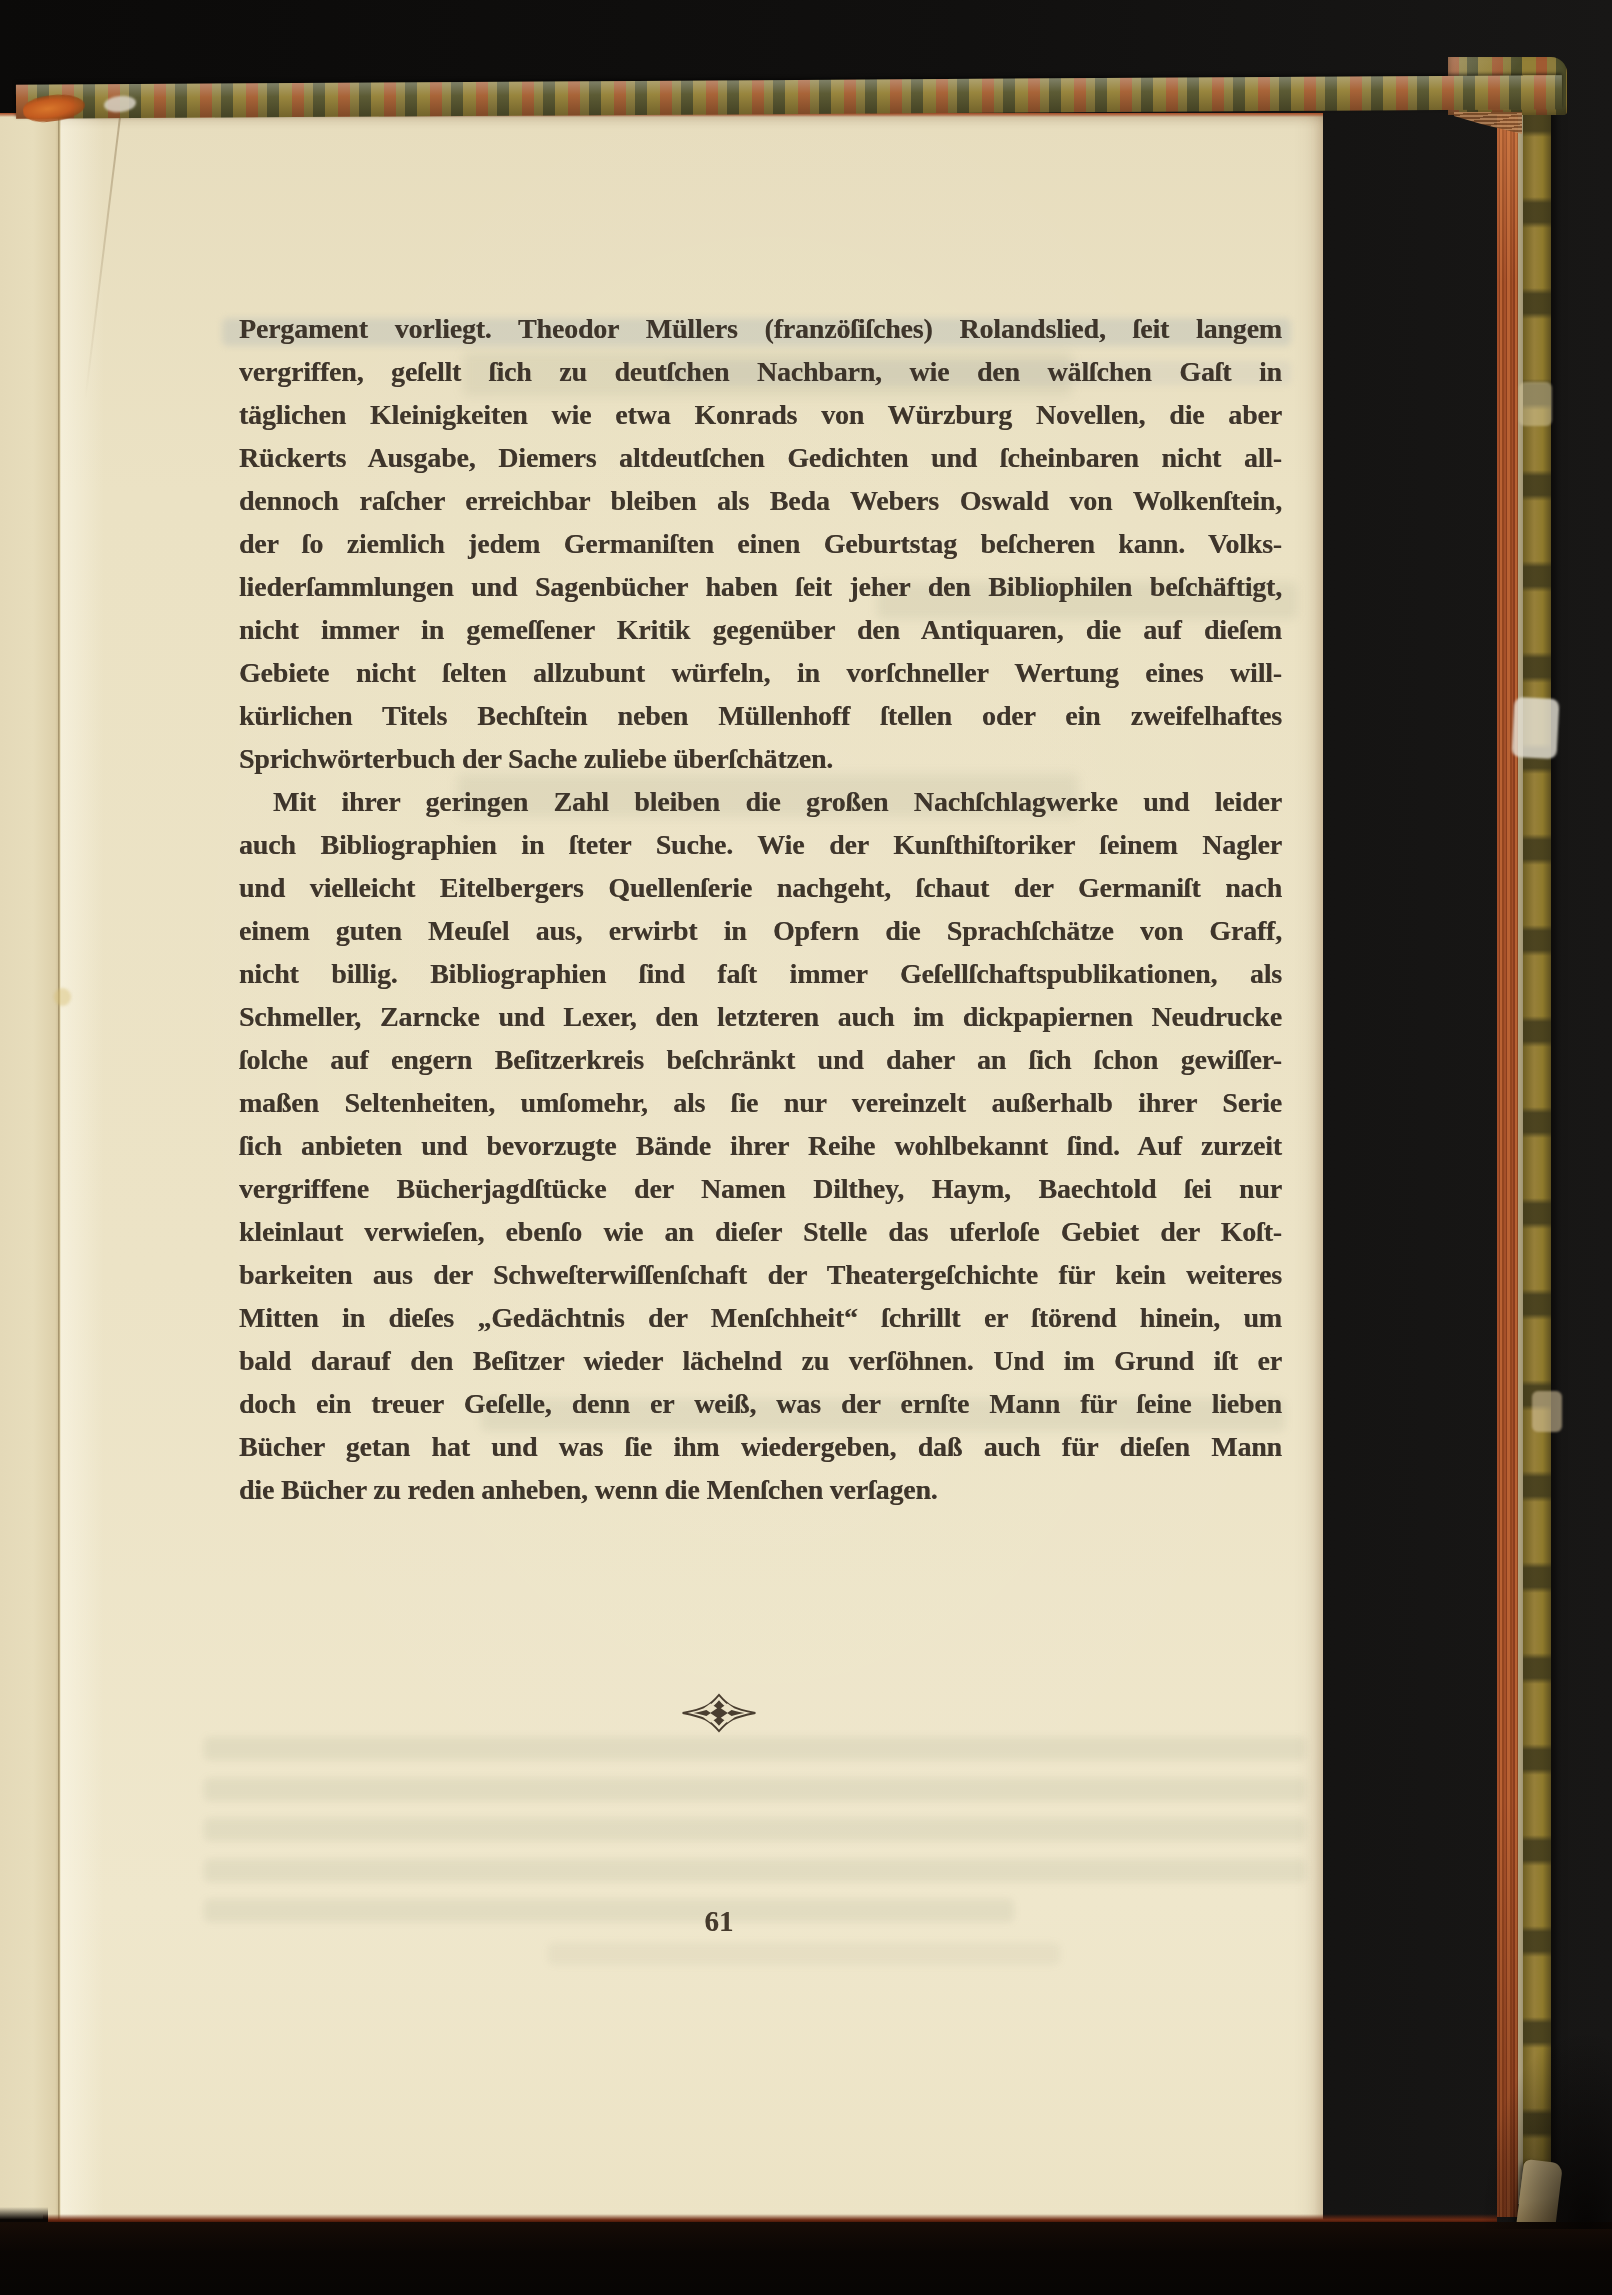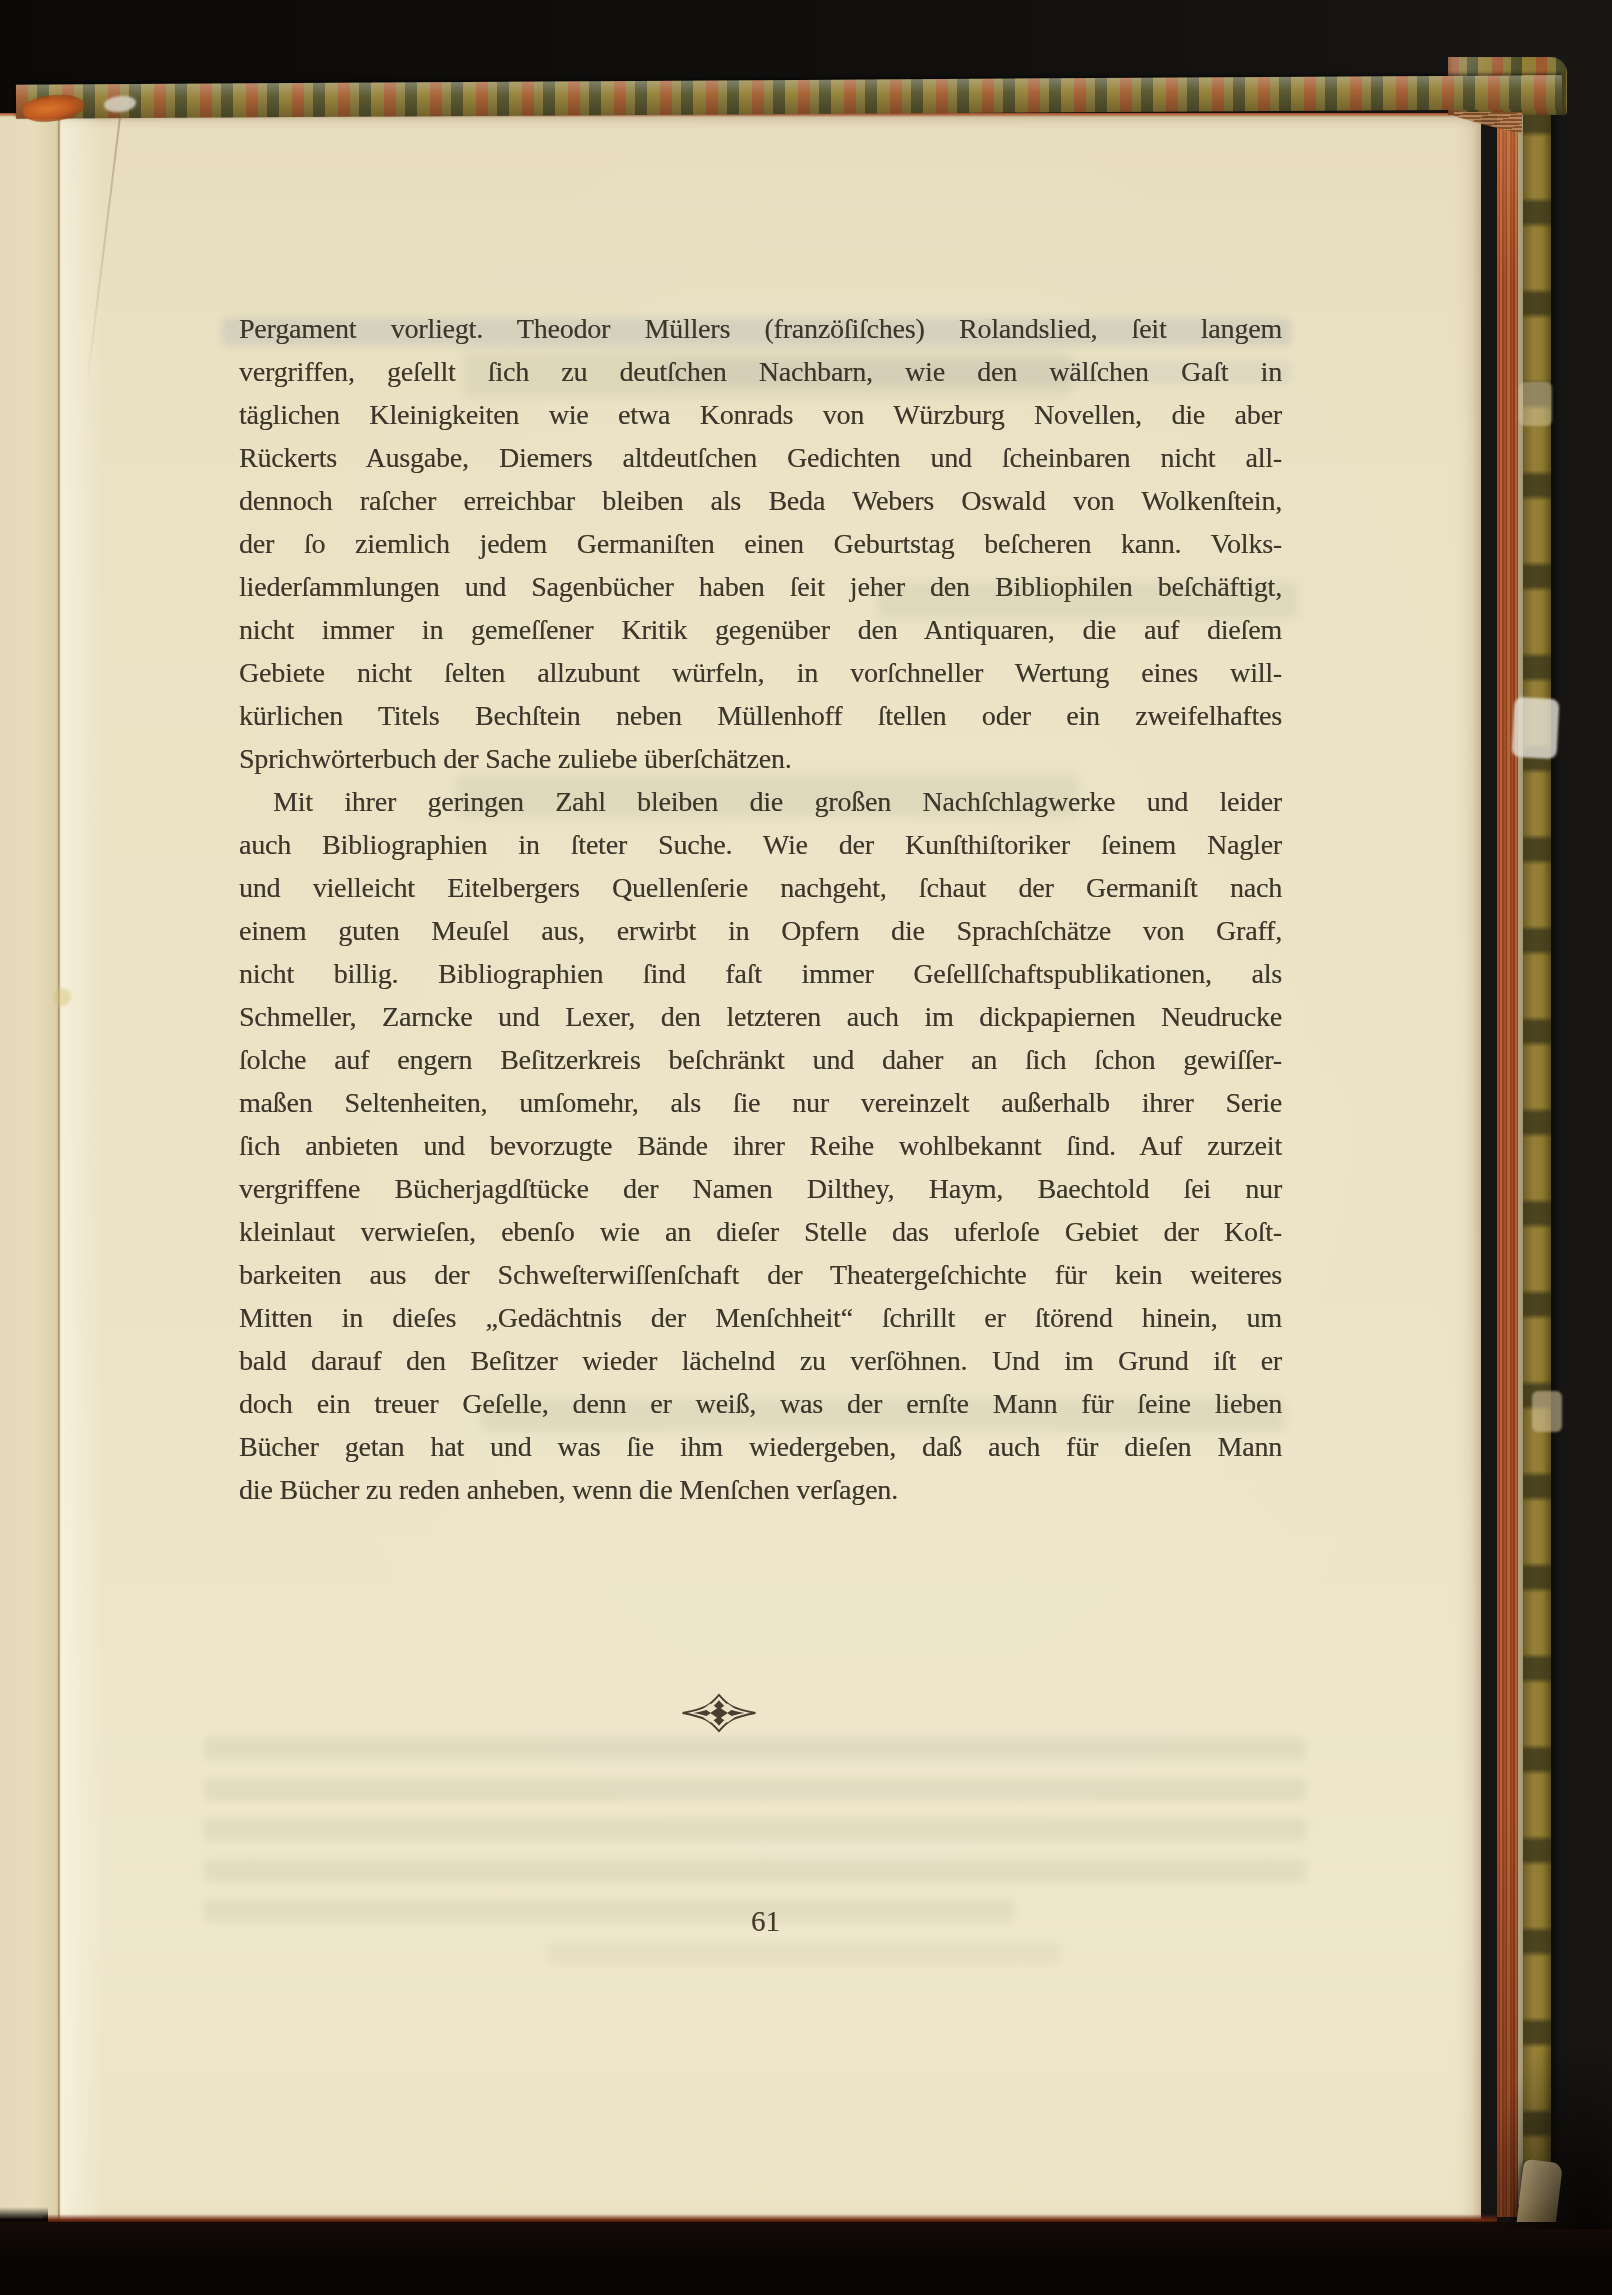--- a/index.html
+++ b/index.html
@@ -1,25 +1,25 @@
 <!DOCTYPE html>
 <html style="font-size:9.7px"><head>
 <meta charset="utf-8">
 <style>
   html,body{margin:0;padding:0;background:#0e0d0c;}
   #scan{position:relative;width:1612px;height:2295px;overflow:hidden;
         background:linear-gradient(90deg,#0b0a09 0%,#11100f 60%,#181716 100%);
         font-family:"Liberation Serif","DejaVu Serif",serif;}
 
   
-  #page{position:absolute;left:0;top:113px;width:1481px;height:2109px;
+  #page{position:absolute;left:0;top:113px;width:1323px;height:2109px;
         background:
           radial-gradient(ellipse at 58% 42%, rgba(255,255,255,0.06), rgba(0,0,0,0) 60%),
           linear-gradient(180deg,#e7ddbe 0%,#ebe2c4 18%,#ece3c6 55%,#efe7cc 85%,#ece3c5 100%);
-        box-shadow:inset 0 8.5px 13.4px -7.3px rgba(90,50,20,0.45), inset -16px 0 24px -17px rgba(120,80,40,0.5);}
+        box-shadow:inset 0 8.5px 13.4px -7.3px rgba(90,50,20,0.45), inset -16px 0 24px -17px rgba(120,80,40,0.5);font-weight:bold;}
   #gutter-strip{position:absolute;left:0;top:0;width:60px;height:100%;
         background:linear-gradient(90deg,#e4d9b8 0%,#e7ddbc 55%,#ddd0ab 92%,#cdbd94 100%);}
   #gutter-crease{position:absolute;left:58px;top:0;width:2.4px;height:100%;
         background:linear-gradient(90deg,rgba(110,90,55,0.55),rgba(200,185,140,0.6));}
   #gutter-soft{position:absolute;left:61px;top:0;width:43px;height:100%;
         background:linear-gradient(90deg,rgba(255,252,240,0.5),rgba(255,252,240,0));}
   #crease-2{position:absolute;left:119px;top:3.7px;width:1.8px;height:286px;
         background:linear-gradient(180deg,rgba(120,95,55,0.4),rgba(120,95,55,0));transform:rotate(7deg);transform-origin:top;}
   #page-top-deckle{position:absolute;left:0;top:0;width:100%;height:4.3px;
         background:linear-gradient(180deg,#a84c26 0%,rgba(168,76,38,0.55) 55%,rgba(168,76,38,0) 100%);}
@@ -28,21 +28,21 @@
 
   
   #text-block{position:absolute;left:239px;top:308px;width:1043px;color:#3e352b;
         font-size:28px;line-height:43px;letter-spacing:-0.2px;
         text-shadow:0.2px 0.2px 0.4px rgba(62,53,43,0.55);}
   .tline{text-align:justify;text-align-last:justify;white-space:normal;height:43px;overflow:visible;}
   .tline.last{text-align-last:left;}
   .tline.indent{text-indent:34px;}
 
   #ornament{position:absolute;left:681px;top:1693px;width:76px;height:40px;}
-  #page-number{position:absolute;left:658px;top:1905px;width:122px;text-align:right;
+  #page-number{position:absolute;left:658px;top:1905px;width:122px;text-align:center;
         color:#453a2c;font-size:29px;text-shadow:0.2px 0.2px 0.5px rgba(69,58,44,0.5);}
 
   
   .ghost{position:absolute;border-radius:6px;filter:blur(3.7px);}
   .ghost.blue{background:rgba(166,174,178,0.30);filter:blur(3px);}
   .ghost.blue2{background:rgba(166,174,178,0.16);filter:blur(3px);}
   .ghost.grn{background:rgba(122,131,102,0.10);}
   .ghost.grn2{background:rgba(122,131,102,0.07);}
   #stain-1{position:absolute;left:54px;top:875px;width:17px;height:18px;border-radius:50%;
         background:rgba(215,190,116,0.45);filter:blur(1.8px);}

